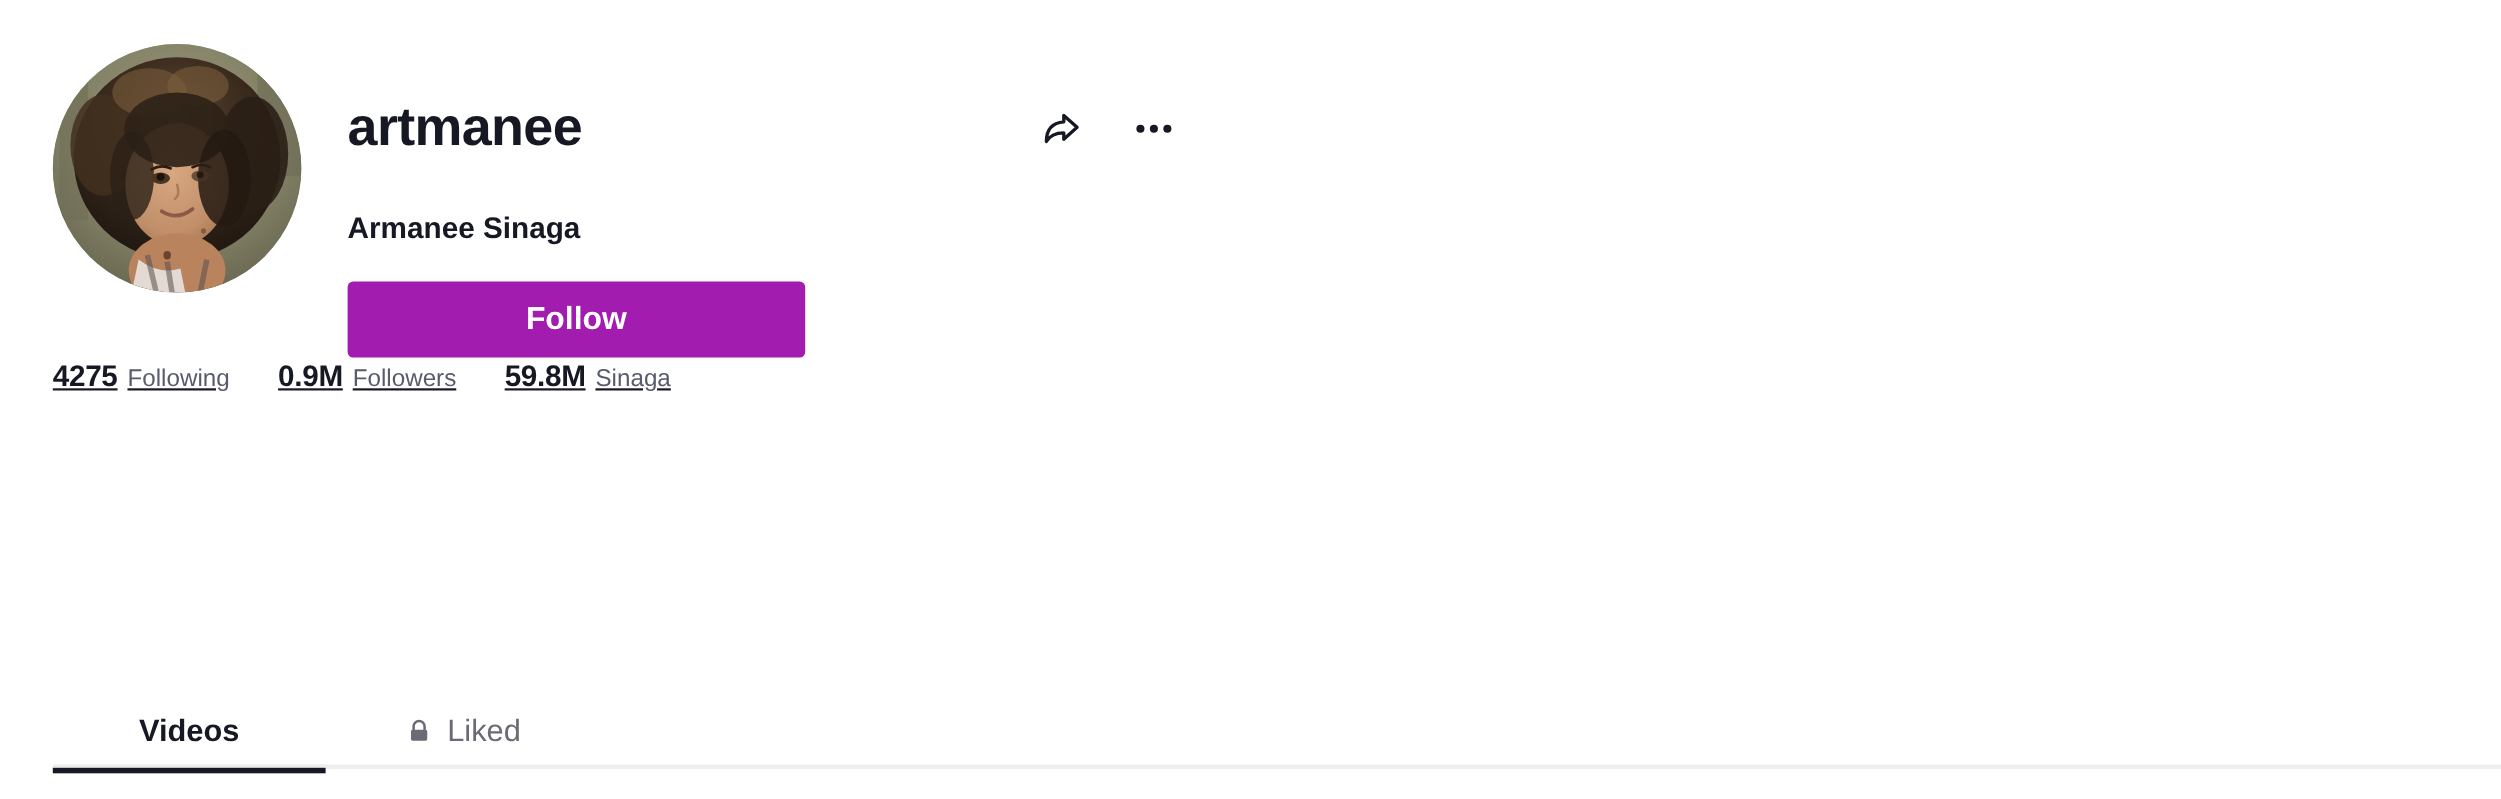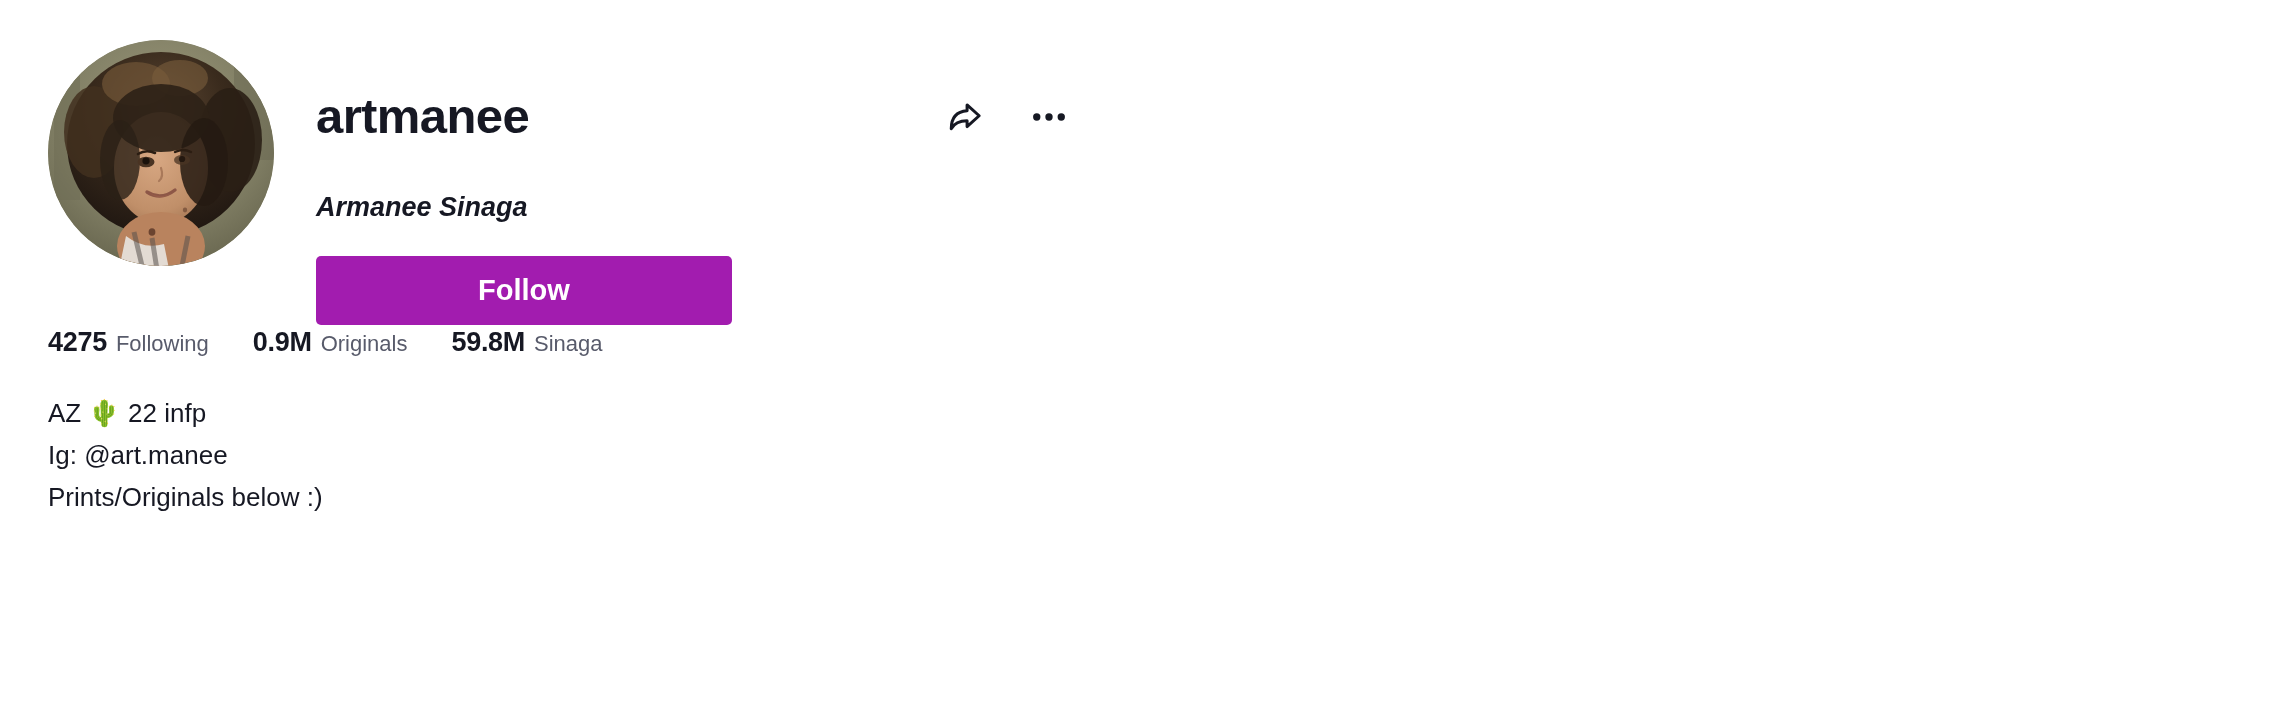--- a/index.html
+++ b/index.html
@@ -82,21 +82,20 @@
   .share-icon-btn { width: 48px; height: 48px; }
   .more-icon-btn { width: 48px; height: 48px; margin-left: 36px; }
 
   .displayname {
     font-size: 27px;
     line-height: 34px;
     font-weight: 600;
     color: #161823;
     margin-top: 12px;
     white-space: nowrap;
-    font-style: italic;
   }
 
   .follow-button {
     display: block;
     margin-top: 32px;
     width: 416px;
     height: 69px;
     background: #a21caf;
     color: #ffffff;
     border: none;
@@ -117,20 +116,21 @@
     top: 327px;
     display: flex;
     align-items: baseline;
   }
   .stat-item {
     display: flex;
     align-items: baseline;
     margin-right: 44px;
     cursor: pointer;
     white-space: nowrap;
+    text-decoration: underline;
   }
   .stat-item:last-child { margin-right: 0; }
   .stat-value {
     font-size: 27px;
     font-weight: 700;
     color: #161823;
     letter-spacing: -0.3px;
   }
   .stat-label {
     font-size: 22px;
@@ -335,27 +335,50 @@
     </div>
   </div>
 
   <div class="stats-row">
     <div class="stat-item">
       <span class="stat-value">4275</span>
       <span class="stat-label">Following</span>
     </div>
     <div class="stat-item">
       <span class="stat-value">0.9M</span>
-      <span class="stat-label">Originals</span>
+      <span class="stat-label">Followers</span>
     </div>
     <div class="stat-item">
       <span class="stat-value">59.8M</span>
       <span class="stat-label">Sinaga</span>
     </div>
   </div>
 
-  <div class="bio-block">AZ 🌵 22 infp
-Ig: @art.manee
-Prints/Originals below :)</div>
-
-
+
+
+  <div class="tabs-bar">
+    <div class="tabs-divider"></div>
+
+    <div class="tabs-list">
+
+      <div class="tab tab-videos">
+        <div class="tab-inner">
+          <span class="tab-label">Videos</span>
+        </div>
+        <div class="tab-underline"></div>
+      </div>
+
+      <div class="tab tab-liked">
+        <div class="tab-inner">
+          <span class="lock-icon">
+            <svg width="26" height="26" viewBox="0 0 26 26" fill="none" xmlns="http://www.w3.org/2000/svg">
+              <path d="M8 11.5 V8.4 a5 5 0 0 1 10 0 V11.5" stroke="#6b6b75" stroke-width="2.3" fill="none" stroke-linecap="round"></path>
+              <rect x="5.6" y="11.3" width="14.8" height="10.2" rx="1.6" fill="#6b6b75"></rect>
+            </svg>
+          </span>
+          <span class="tab-label">Liked</span>
+        </div>
+      </div>
+
+    </div>
+  </div>
 
 </div>
 
 </body></html>

